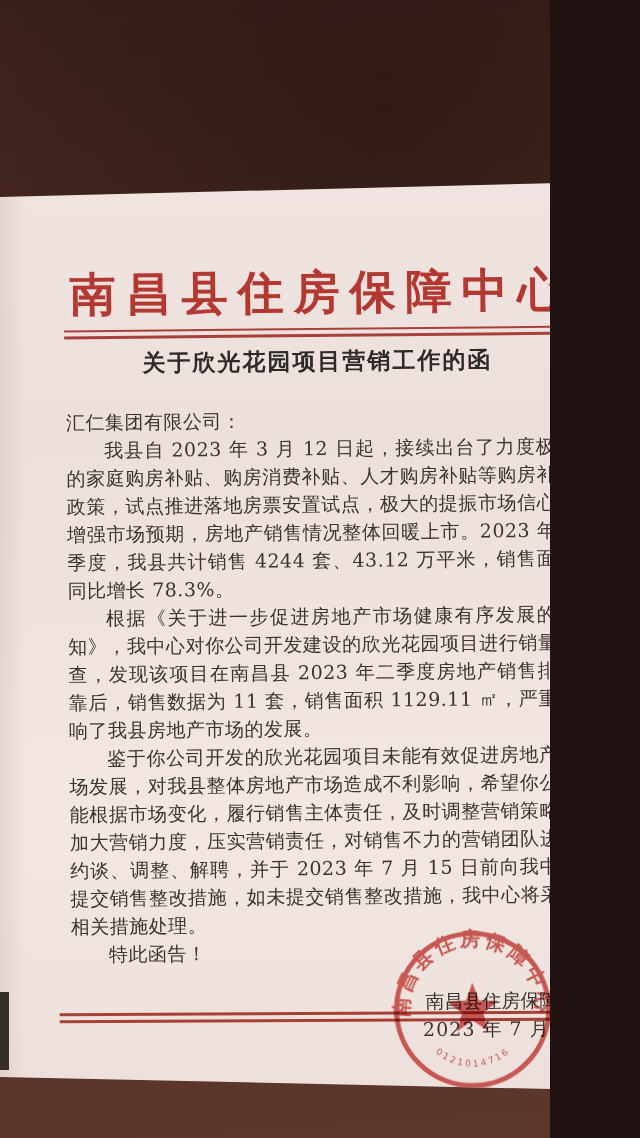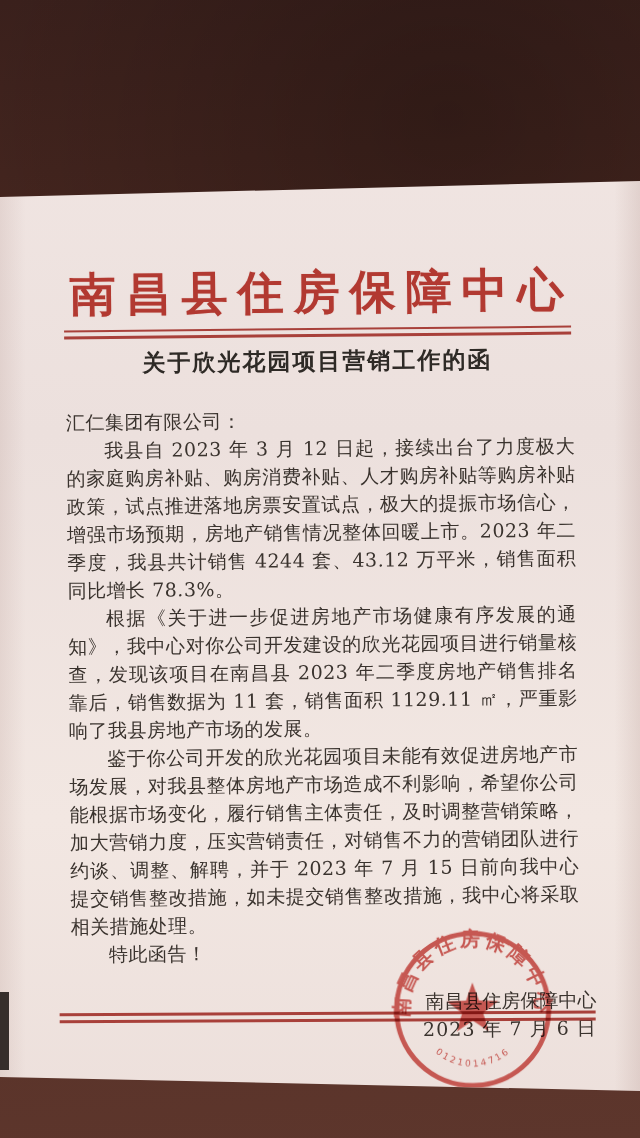--- a/index.html
+++ b/index.html
@@ -2,25 +2,26 @@
 <html style="--background-maroon: #4c2a23; --paper: #eee2de; --header-red: #b23931; --rule-red: #a8403a; --body-text: #3a332e; --stamp-red: #c0443e;"><head>
 <meta charset="utf-8">
 <style>
   html,body{margin:0;padding:0;}
   body{
     width:640px;height:1138px;overflow:hidden;
     background:#201210;
     font-family:"DejaVu Serif","Liberation Serif",serif;
   }
   .photo{
-    position:relative;width:640px;height:1138px;
+    position:relative;width:534px;height:1138px;
     background:
       radial-gradient(120% 60% at 70% 10%, rgba(0,0,0,.25) 0%, rgba(0,0,0,0) 60%),
       linear-gradient(176deg,#3a201c 0%,#46261f 22%,#502c24 48%,#583128 75%,#5d362c 100%);
     overflow:hidden;
+    padding-left:16px;
   }
   
   .paper{
     position:absolute;left:0;top:0;width:640px;height:1138px;
     clip-path:polygon(0px 197px,640px 181px,640px 1091px,0px 1077px);
     background:
       linear-gradient(90deg, rgba(120,70,60,.10) 0%, rgba(120,70,60,0) 4%, rgba(120,70,60,0) 96%, rgba(120,70,60,.12) 100%),
       linear-gradient(180deg,#f2e7e4 0%,#ece0dd 38%,#f2e7e2 72%,#ecdfdb 100%);
   }
   .content{

